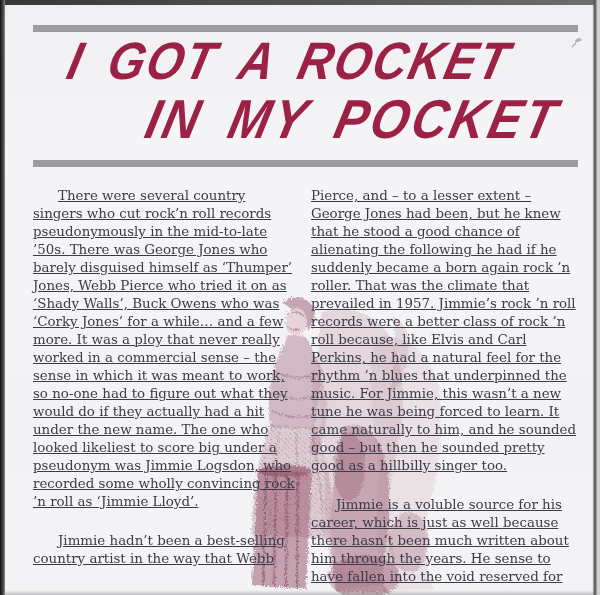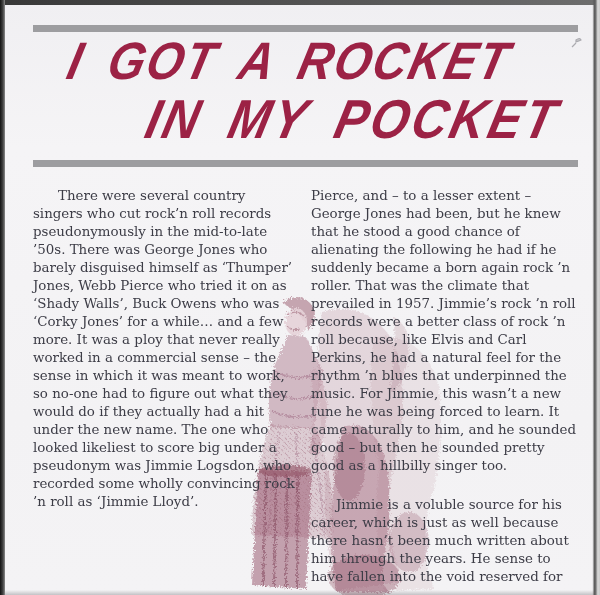--- a/index.html
+++ b/index.html
@@ -26,21 +26,21 @@
     position:absolute;color:#9c2245;z-index:3;white-space:nowrap;
     font-family:"Liberation Sans",sans-serif;font-weight:bold;font-style:italic;
     transform:skewX(-13deg) scaleY(1.12);transform-origin:left bottom;
   }
   .title-line1{left:62px;top:36px;font-size:47px;letter-spacing:2px;word-spacing:10px;}
   .title-line2{left:140px;top:94px;font-size:49px;letter-spacing:3px;word-spacing:11px;}
   
   .col{position:absolute;top:187px;z-index:2;font-size:13.4px;line-height:18px;color:#3c3c46;text-align:left;}
   .col-left{left:33px;width:264px;}
   .col-right{left:311px;width:269px;}
-  .col p{margin:0 0 21px 0;}
+  .col p{margin:0 0 21px 0;text-decoration:underline;}
   .col p.indent{text-indent:25px;}
   
   .watermark{position:absolute;left:224px;top:277px;z-index:1;}
   .scratch{position:absolute;left:558px;top:34px;z-index:4;}
 </style>
 </head>
 <body>
 
 <div class="scan">
 
@@ -92,20 +92,21 @@
       <path d="M55,155 q-8,50 -10,100 M72,156 q2,52 0,102 M88,158 q10,50 12,100" stroke="#96607a" stroke-width="1.2" fill="none" opacity="0.4"></path>
 
       <path d="M34,192 L88,195 L82,312 L28,308 Z" fill="#9a5d72" opacity="0.55"></path>
       <path d="M42,196 L39,309 M52,197 L50,310 M63,198 L62,311 M74,199 L73,311" stroke="#7e3f55" stroke-width="2" fill="none" opacity="0.5"></path>
       <ellipse cx="61" cy="194" rx="27" ry="6" fill="#8f4f63" opacity="0.6"></ellipse>
     </g>
   </svg>
 
   <div class="col col-left">
     <p class="indent">There were several country singers who cut rock’n roll records pseudonymously in the mid-to-late ’50s. There was George Jones who barely disguised himself as ‘Thumper’ Jones, Webb Pierce who tried it on as ‘Shady Walls’, Buck Owens who was ‘Corky Jones’ for a while… and a few more. It was a ploy that never really worked in a commercial sense – the sense in which it was meant to work, so no-one had to figure out what they would do if they actually had a hit under the new name. The one who looked likeliest to score big under a pseudonym was Jimmie Logsdon, who recorded some wholly convincing rock ’n roll as ‘Jimmie Lloyd’.</p>
+    <p class="indent">Jimmie hadn’t been a best-selling country artist in the way that Webb</p>
   </div>
 
   <div class="col col-right">
     <p>Pierce, and – to a lesser extent – George Jones had been, but he knew that he stood a good chance of alienating the following he had if he suddenly became a born again rock ’n roller. That was the climate that prevailed in 1957. Jimmie’s rock ’n roll records were a better class of rock ’n roll because, like Elvis and Carl Perkins, he had a natural feel for the rhythm ’n blues that underpinned the music. For Jimmie, this wasn’t a new tune he was being forced to learn. It came naturally to him, and he sounded good – but then he sounded pretty good as a hillbilly singer too.</p>
     <p class="indent">Jimmie is a voluble source for his career, which is just as well because there hasn’t been much written about him through the years. He sense to have fallen into the void reserved for</p>
   </div>
 
   <svg class="scratch" width="26" height="26" viewBox="0 0 26 26">
     <path d="M18,6 q4,-3 5,0 q-2,1 -5,2 Z M14,13 l4,-4" stroke="#9a9aa0" stroke-width="1.2" fill="#b9b9bd" opacity="0.8"></path>
   </svg>

